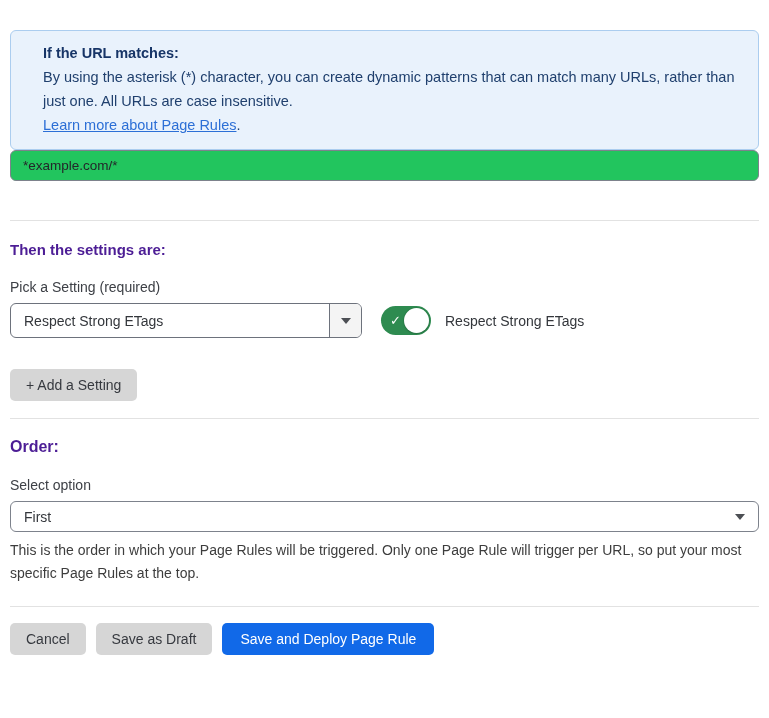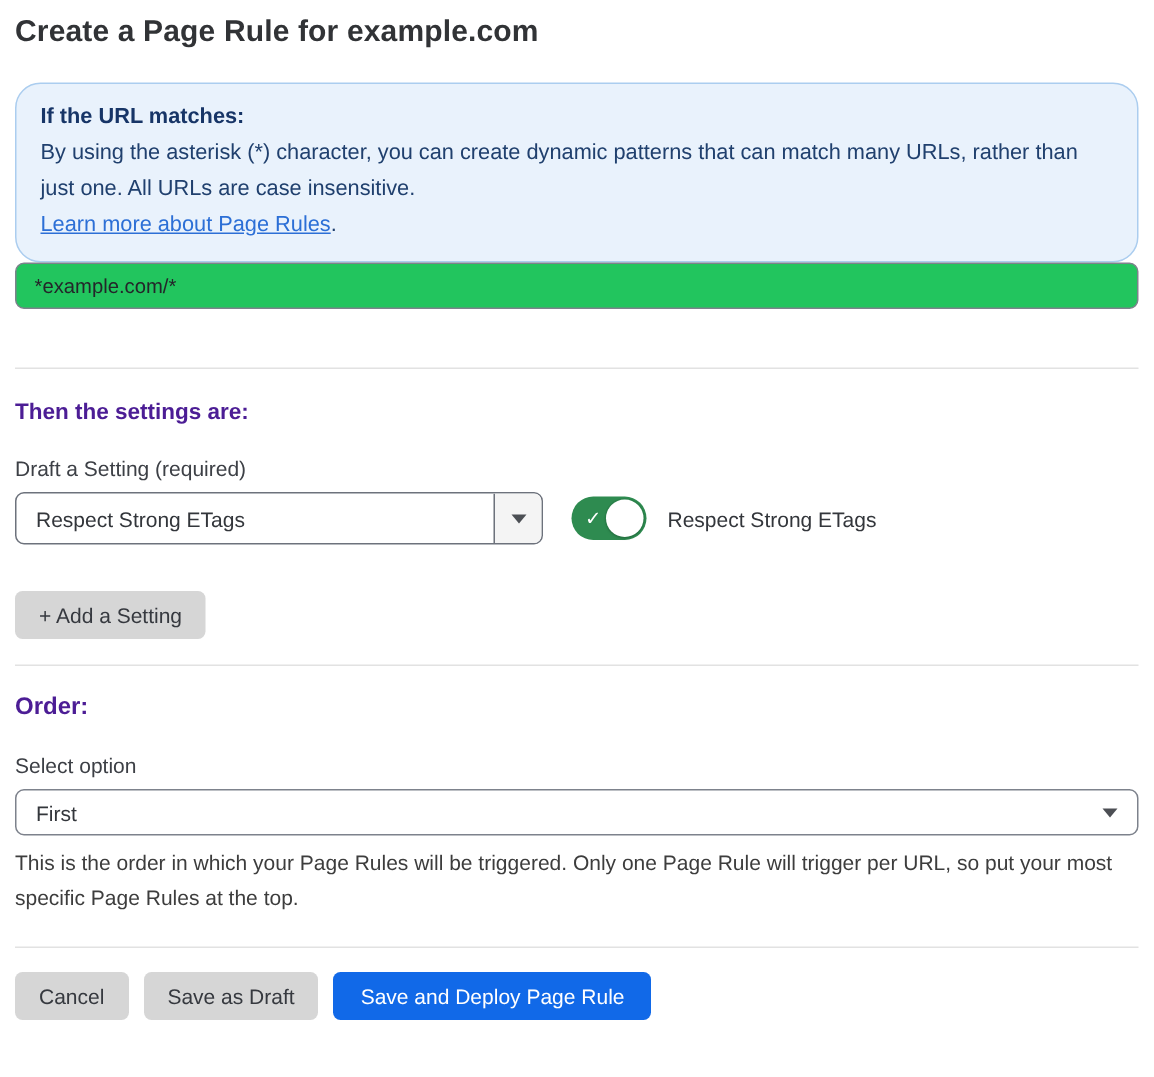--- a/index.html
+++ b/index.html
@@ -20,22 +20,22 @@
     font-weight: 700;
     color: #313336;
     letter-spacing: 0.1px;
     margin-top: 2px;
   }
   
   .info-box {
     margin-top: 22px;
     background: #e9f2fc;
     border: 1px solid #abcdef;
-    border-radius: 17px;
-    padding: 10px 16px 12px 16px;
+    border-radius: 6px;
+    padding: 10px 16px 12px 32px;
     color: #20406e;
     font-size: 14.5px;
     line-height: 24px;
   }
   .info-box .info-heading {
     font-weight: 700;
     color: #173567;
     font-size: 14.5px;
   }
   .info-box a.info-link {
@@ -211,37 +211,36 @@
     align-items: center;
     gap: 10px;
     margin-top: 16px;
   }
 </style>
 </head>
 <body>
 
 <div class="page">
 
-  <h1 class="page-title">Create a Page Rule for example.com</h1>
 
   <div class="info-box">
     <div class="info-heading">If the URL matches:</div>
     <div class="info-body">By using the asterisk (*) character, you can create dynamic patterns that can match many URLs, rather than just one. All URLs are case insensitive.</div>
     <div>
       <a class="info-link">Learn more about Page Rules</a><span class="info-link-suffix">.</span>
     </div>
   </div>
 
   <input class="url-input" type="text" value="*example.com/*" style="">
 
   <hr class="divider divider-1">
 
   <div class="section-heading">Then the settings are:</div>
 
-  <div class="field-label">Draft a Setting (required)</div>
+  <div class="field-label">Pick a Setting (required)</div>
 
   <div class="setting-row">
     <div class="setting-select">
       <div class="select-value">Respect Strong ETags</div>
       <div class="select-caret-btn">
         <span class="caret-down"></span>
       </div>
     </div>
     <div class="toggle-group">
       <div class="toggle">

